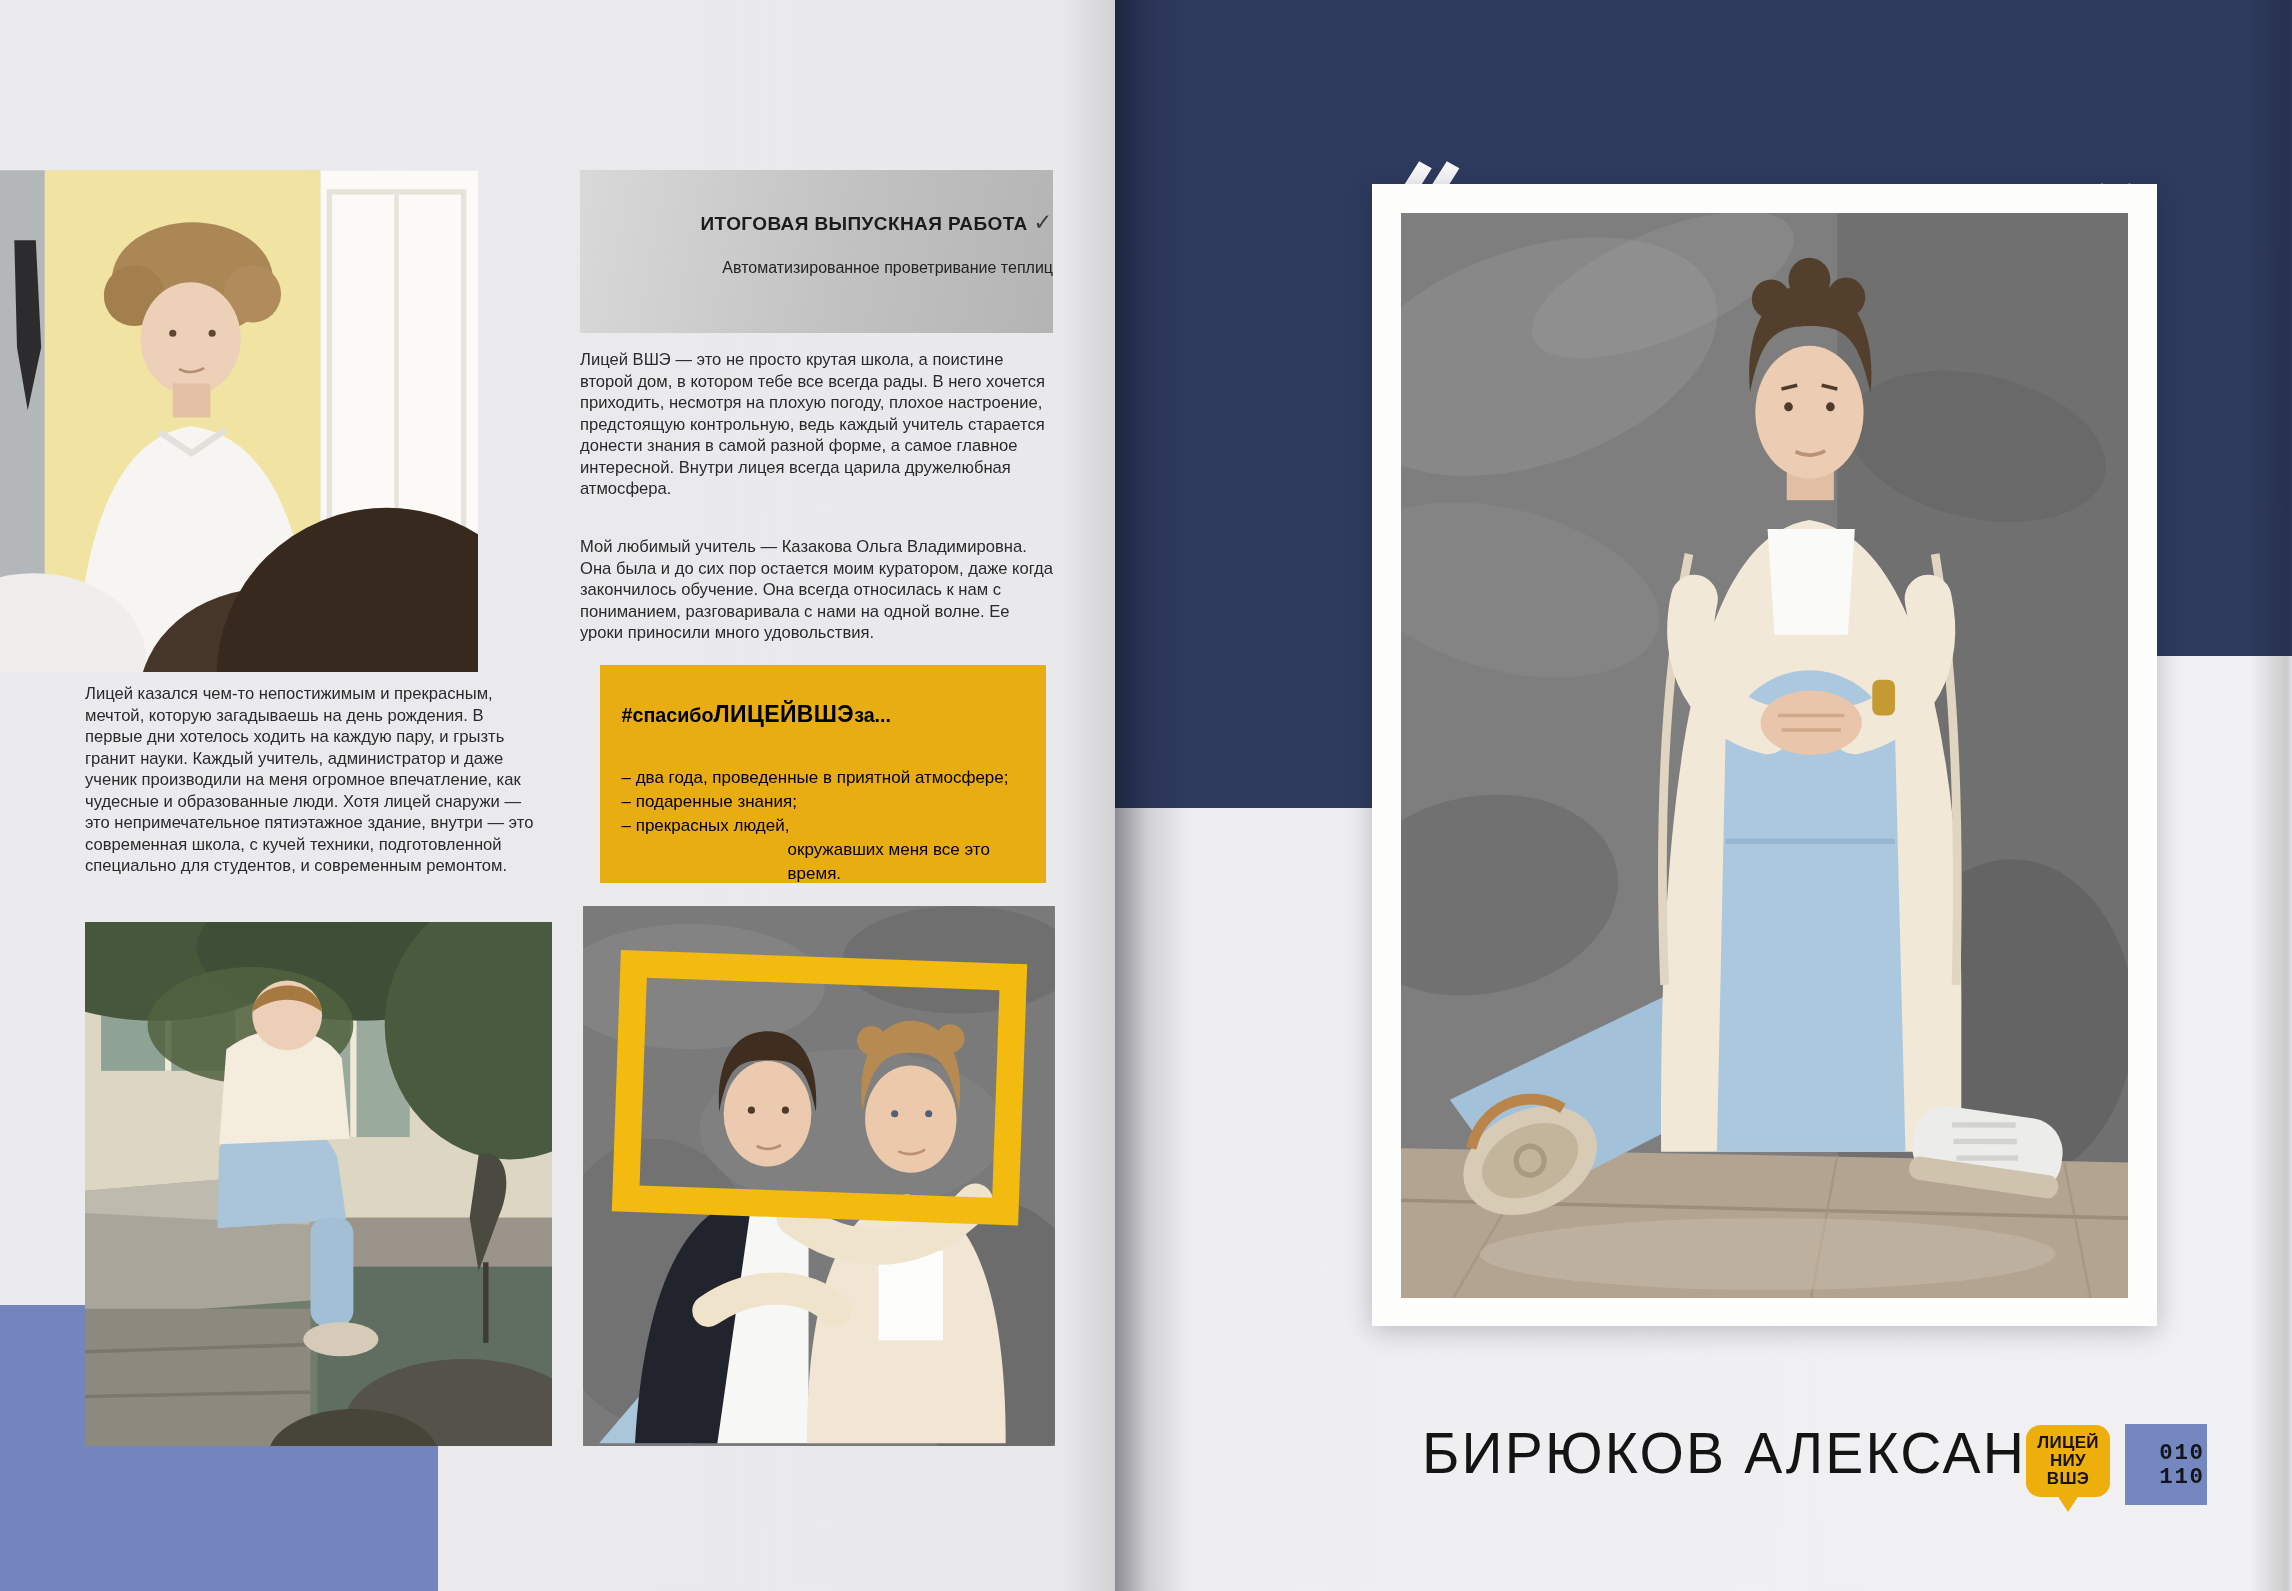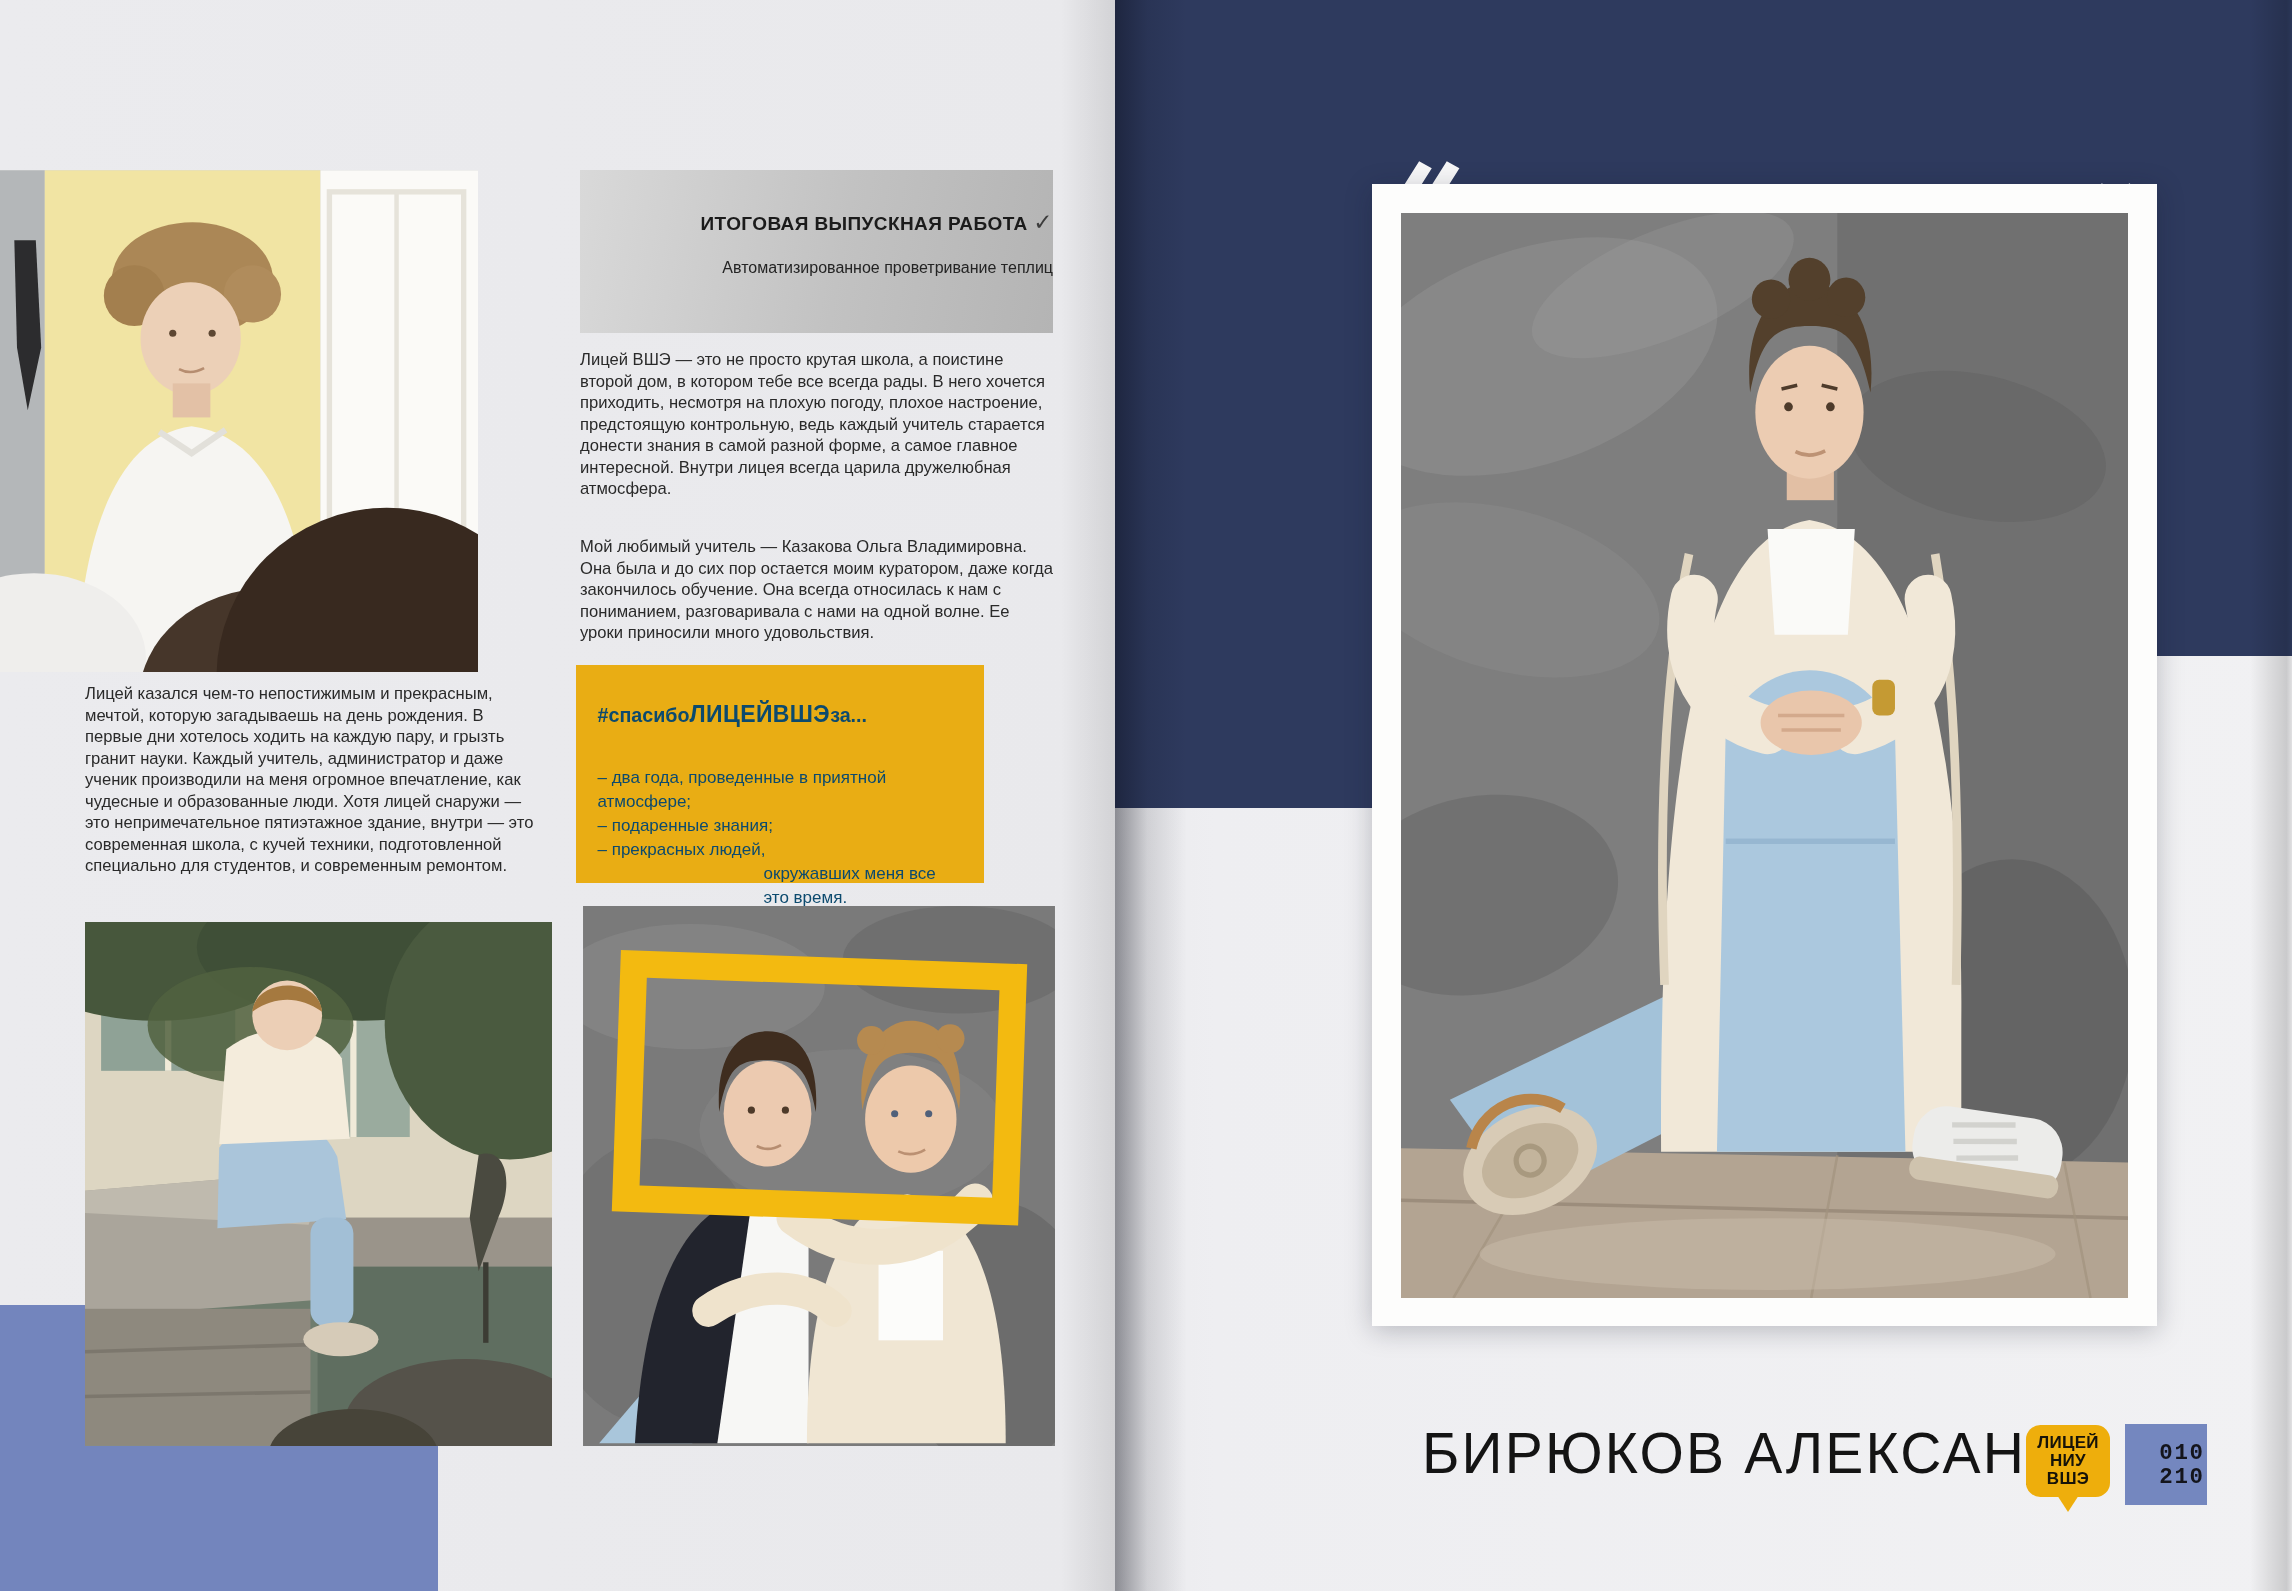--- a/index.html
+++ b/index.html
@@ -28,22 +28,22 @@
   .final-box{left:580px;top:170px;width:473px;height:163px;z-index:2;
     background:linear-gradient(100deg,#d9d9d9 0%,#c2c2c2 55%,#b4b4b4 100%);
     display:flex;flex-direction:column;align-items:flex-end;justify-content:flex-start;}
   .final-title{margin-top:39px;font-size:19px;font-weight:bold;letter-spacing:0.4px;color:#1b1b1b;}
   .final-title .check{font-size:23px;color:#3c3c3c;font-weight:normal;}
   .final-sub{margin-top:23px;font-size:16px;color:#242424;}
   .para{font-size:16.6px;line-height:21.5px;color:#2a2a2a;z-index:2;}
   .intro{left:580px;top:349px;width:473px;}
   .teacher{left:580px;top:536px;width:473px;}
   .memory{left:85px;top:683px;width:460px;}
-  .thanks{left:576px;top:665px;width:408px;height:218px;background:#e9ad14;z-index:2;
-    box-sizing:border-box;padding:36px 30px 0 21.5px;color:#0c4a6e;}
+  .thanks{left:600px;top:665px;width:446px;height:218px;background:#e9ad14;z-index:2;
+    box-sizing:border-box;padding:36px 30px 0 21.5px;color:#000000;}
   .thanks .tag{font-weight:bold;}
   .tag-prefix{font-size:19.7px;}
   .tag-emph{font-size:23px;letter-spacing:0.4px;}
   .tag-suffix{font-size:19.7px;}
   .thanks ul{list-style:none;margin:38px 0 0 0;padding:0;font-size:17px;line-height:24px;}
   .thanks .cont{margin:0;padding-left:166px;font-size:17px;line-height:24px;}
   
   .quote-bar{left:1372px;top:152px;width:788px;height:143px;z-index:3;}
   .gmark{position:absolute;top:7.2px;}
   .gmark.open{left:14.3px;}
@@ -263,21 +263,21 @@
   <div class="abs grad-name">БИРЮКОВ АЛЕКСАНДР</div>
 
   <div class="abs lyceum-badge">
     <div>ЛИЦЕЙ</div>
     <div>НИУ</div>
     <div>ВШЭ</div>
   </div>
 
   <div class="abs code-badge">
     <div>010</div>
-    <div>210</div>
+    <div>110</div>
   </div>
 
   <div class="abs spine-shadow-left"></div>
   <div class="abs spine-shadow-right"></div>
   <div class="abs edge-shadow-right"></div>
 
 </div>
 
 
 </body></html>

